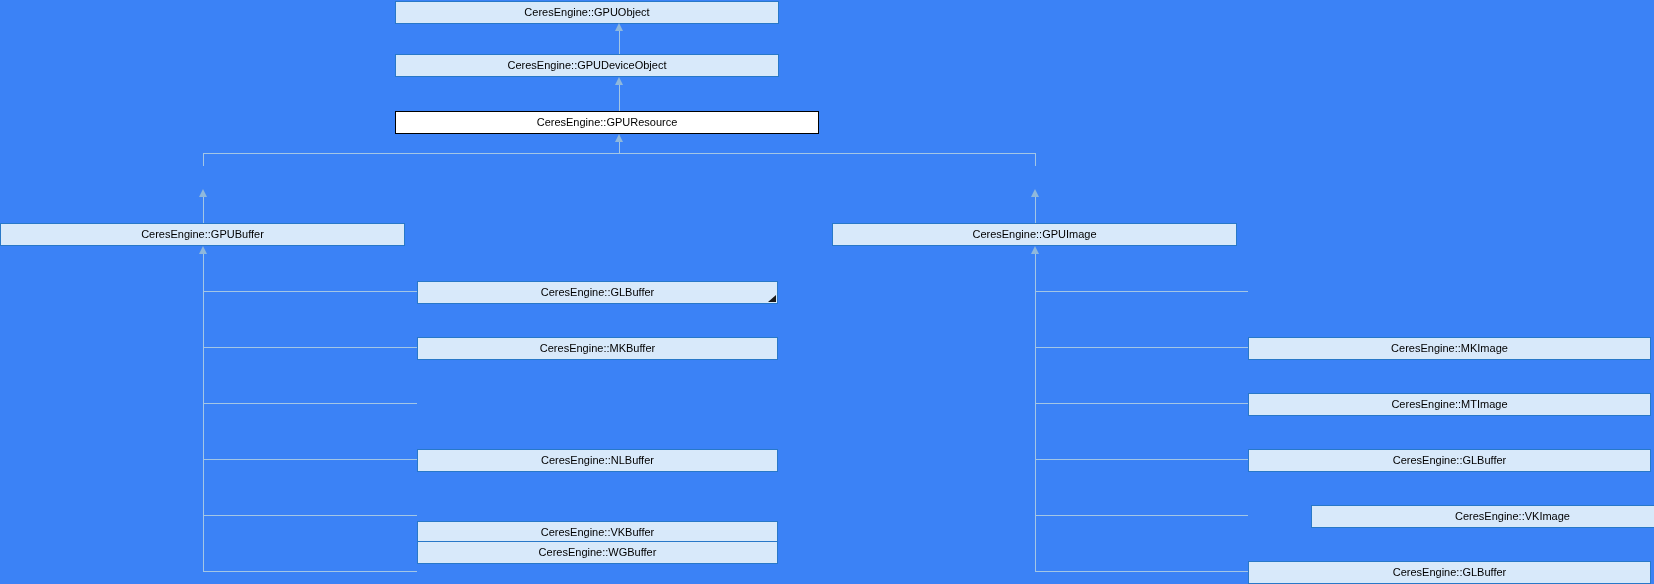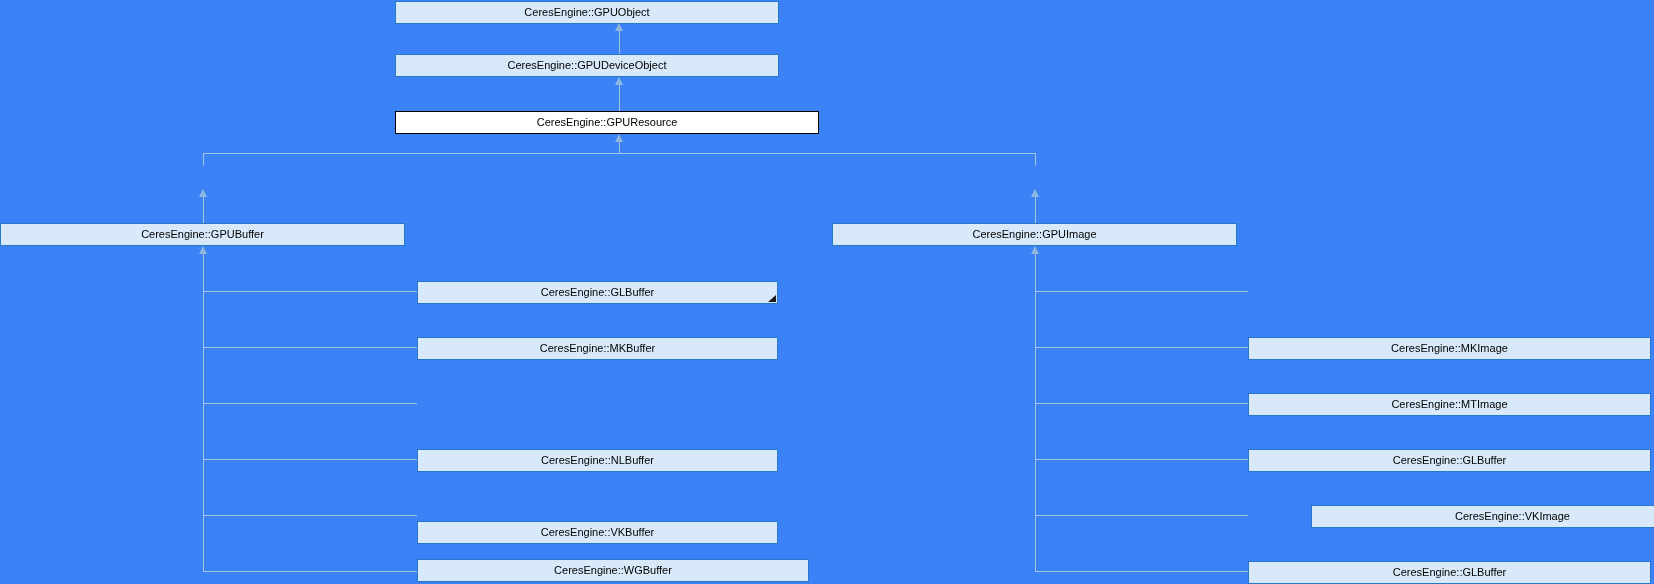--- a/index.html
+++ b/index.html
@@ -70,21 +70,21 @@
   <div class="node" style="left:417px; top:281px; width:361px;">CeresEngine::GLBuffer</div>
   <div class="corner-marker" style="left:768px; top:295px;"></div>
 
   <div class="node" style="left:417px; top:337px; width:361px;">CeresEngine::MKBuffer</div>
 
 
   <div class="node" style="left:417px; top:449px; width:361px;">CeresEngine::NLBuffer</div>
 
   <div class="node" style="left:417px; top:505px; width:361px;margin-top:16px;">CeresEngine::VKBuffer</div>
 
-  <div class="node" style="left:417px; top:559px; width:392px;">CeresEngine::WGBuffer</div>
+  <div class="node" style="left:417px; top:541px; width:361px;">CeresEngine::WGBuffer</div>
 
 
   <div class="node" style="left:1248px; top:337px; width:403px;">CeresEngine::MKImage</div>
 
   <div class="node" style="left:1248px; top:393px; width:403px;">CeresEngine::MTImage</div>
 
   <div class="node" style="left:1248px; top:449px; width:403px;">CeresEngine::GLBuffer</div>
 
   <div class="node" style="left:1311px; top:505px; width:403px;">CeresEngine::VKImage</div>
 

